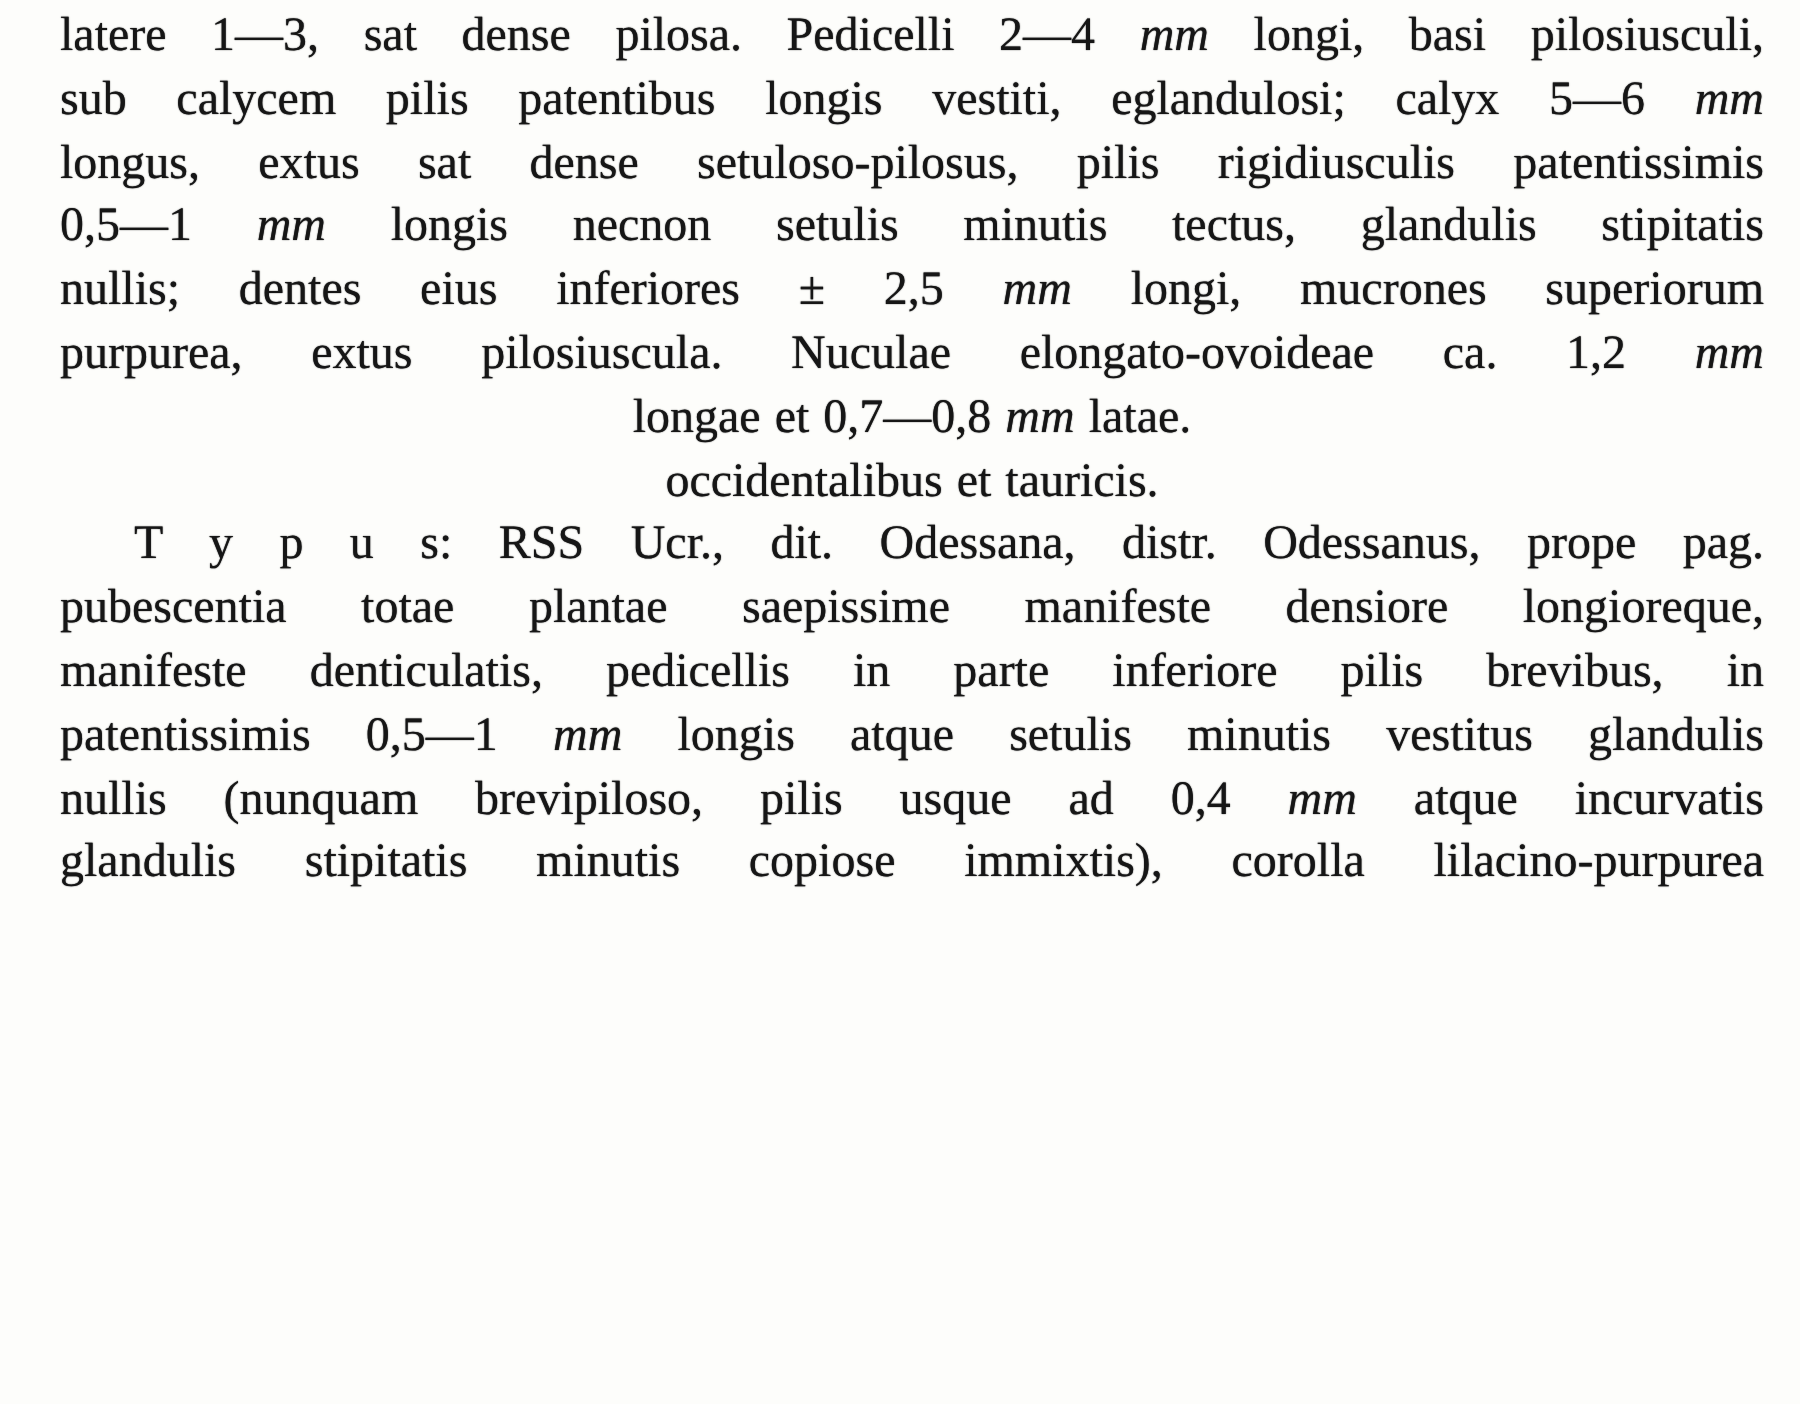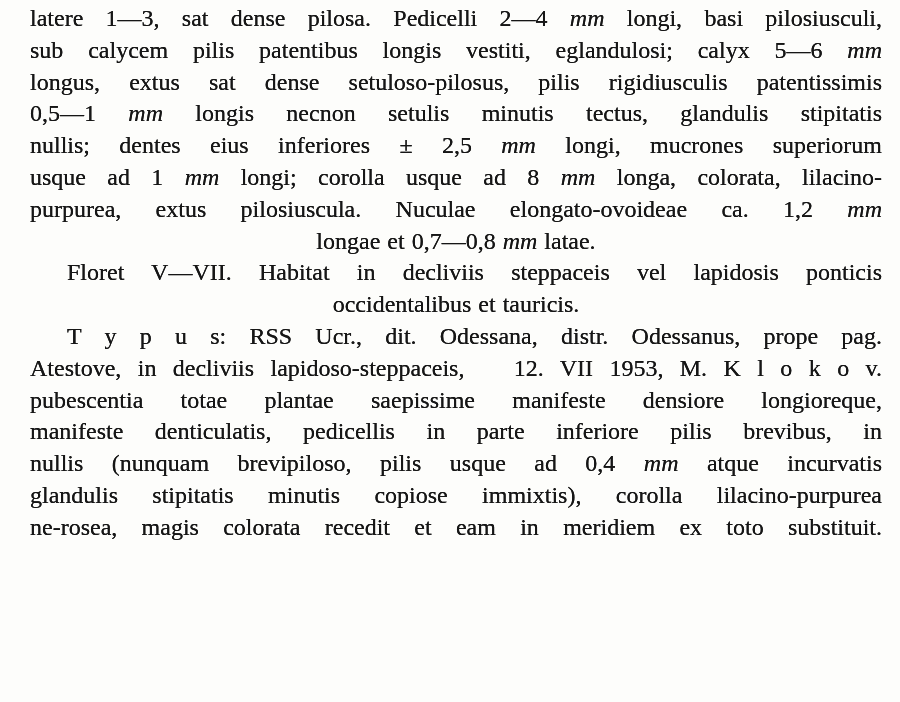--- a/index.html
+++ b/index.html
@@ -49,26 +49,23 @@
 </head>
 <body>
 
 <div class="page">
   <div class="page-text">
       <div class="line just"><span>latere 1—3, sat dense pilosa. Pedicelli 2—4 </span><span class="it">mm</span><span> longi, basi pilosiusculi,</span></div>
       <div class="line just"><span>sub calycem pilis patentibus longis vestiti, eglandulosi; calyx 5—6 </span><span class="it">mm</span></div>
       <div class="line just"><span>longus, extus sat dense setuloso-pilosus, pilis rigidiusculis patentissimis</span></div>
       <div class="line just"><span>0,5—1 </span><span class="it">mm</span><span> longis necnon setulis minutis tectus, glandulis stipitatis</span></div>
       <div class="line just"><span>nullis; dentes eius inferiores ± 2,5 </span><span class="it">mm</span><span> longi, mucrones superiorum</span></div>
-      <div class="line just"><span>usque ad 1 </span><span class="it">mm</span><span> longi; corolla usque ad 8 </span><span class="it">mm</span><span> longa, colorata, lilacino-</span></div>
       <div class="line just"><span>purpurea, extus pilosiuscula. Nuculae elongato-ovoideae ca. 1,2 </span><span class="it">mm</span></div>
       <div class="line"><span>longae et 0,7—0,8 </span><span class="it">mm</span><span> latae.</span></div>
-      <div class="line just ind"><span>Floret V—VII. Habitat in decliviis steppaceis vel lapidosis ponticis</span></div>
       <div class="line"><span>occidentalibus et tauricis.</span></div>
       <div class="line just ind"><span>T y p u s:  RSS Ucr., dit. Odessana, distr. Odessanus, prope pag.</span></div>
-      <div class="line just"><span>Atestove, in decliviis lapidoso-steppaceis, &nbsp;&nbsp;12. VII 1953, M. K l o k o v.</span></div>
       <div class="line just"><span>pubescentia totae plantae saepissime manifeste densiore longioreque,</span></div>
       <div class="line just"><span>manifeste denticulatis, pedicellis in parte inferiore pilis brevibus, in</span></div>
+      <div class="line just"><span>patentissimis 0,5—1 </span><span class="it">mm</span><span> longis atque setulis minutis vestitus glandulis</span></div>
       <div class="line just"><span>nullis (nunquam brevipiloso, pilis usque ad 0,4 </span><span class="it">mm</span><span> atque incurvatis</span></div>
       <div class="line just"><span>glandulis stipitatis minutis copiose immixtis), corolla lilacino-purpurea</span></div>
-      <div class="line just"><span>ne-rosea, magis colorata recedit et eam in meridiem ex toto substituit.</span></div>
     </div>
 </div>
 
 </body></html>

